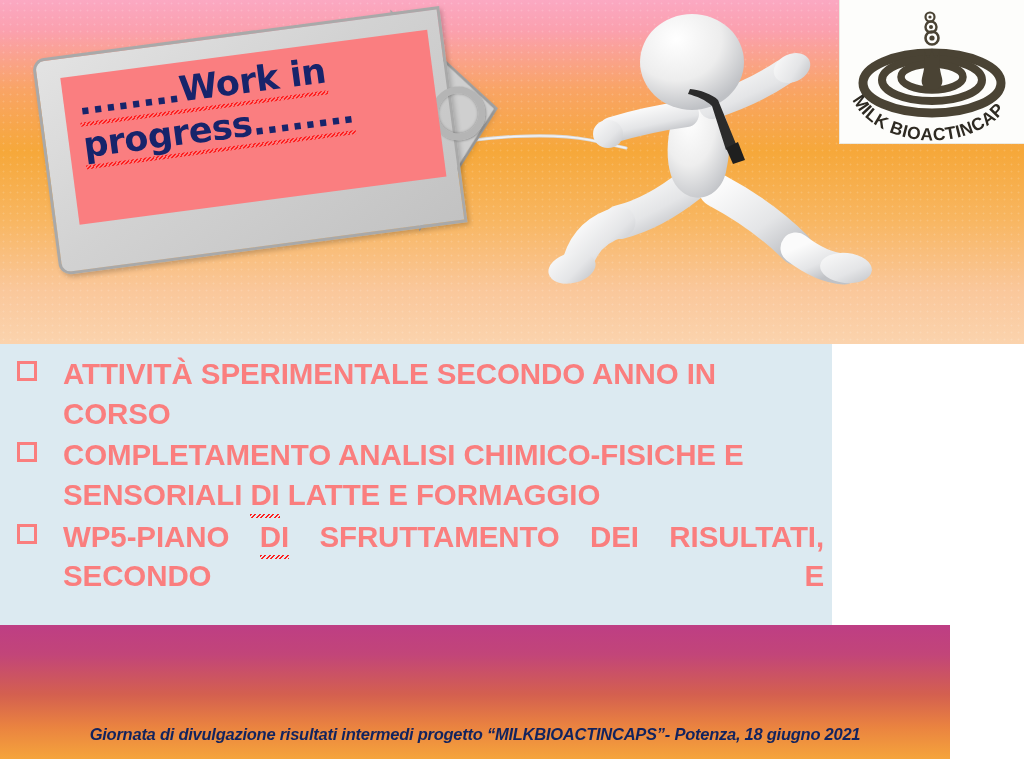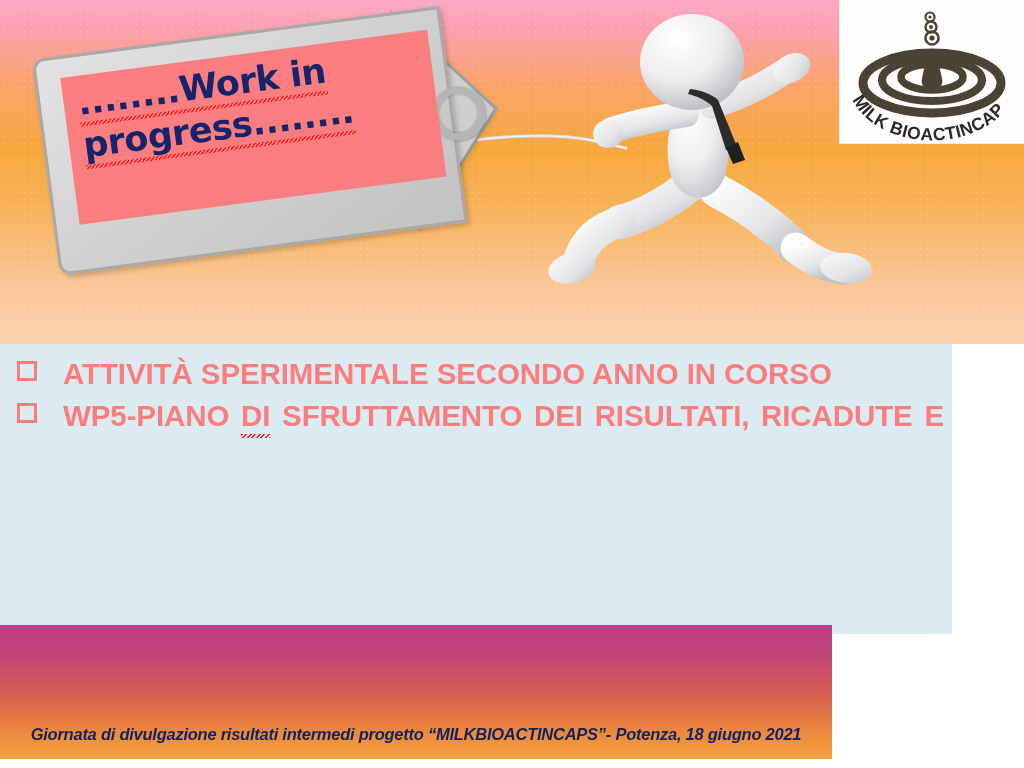--- a/index.html
+++ b/index.html
@@ -163,21 +163,21 @@
     border-bottom: 1px solid #eceae2;
     overflow: hidden;
   }
   .logo-box svg { display:block; width:100%; height:100%; }
 
   
   .content {
     position: absolute;
     left: 0;
     top: 344px;
-    width: 952px;
+    width: 832px;
     height: 290px;
     background: #dceaf1;
     padding: 0;
   }
   .bullets {
     position: absolute;
     left: 0;
     top: 10px;
     right: 0;
     color: #fa7e7e;
@@ -225,21 +225,21 @@
       repeating-linear-gradient(135deg,
         #ff2020 0px, #ff2020 1.5px,
         rgba(255,255,255,0) 1.5px, rgba(255,255,255,0) 3.2px);
   }
 
   
   .footer-band {
     position: absolute;
     left: 0;
     top: 625px;
-    width: 832px;
+    width: 950px;
     height: 134px;
     background: linear-gradient(to bottom,
         #be3e84 0%,
         #c24579 22%,
         #d4604f 52%,
         #ea8340 76%,
         #f5a43c 100%);
   }
   .footer-text {
     position: absolute;
@@ -358,24 +358,28 @@
     </div>
   </div>
 
   <div class="content">
     <div class="bullets">
 
       <div class="bullet">
         <span class="marker"></span><span>ATTIVITÀ SPERIMENTALE SECONDO ANNO IN CORSO</span>
       </div>
 
+      <div class="bullet">
+        <span class="marker"></span><span>COMPLETAMENTO ANALISI CHIMICO-FISICHE E SENSORIALI </span><span class="misspell">DI</span>
+        <span>LATTE E FORMAGGIO</span>
+      </div>
 
       <div class="bullet justify">
         <span class="marker"></span>
-        <span class="just-line"><span> WP5-PIANO </span><span class="misspell">DI</span><span> SFRUTTAMENTO DEI RISULTATI, RICADUTE E</span></span>
+        <span class="just-line"><span> WP5-PIANO </span><span class="misspell">DI</span><span> SFRUTTAMENTO DEI RISULTATI, SECONDO E</span></span>
       </div>
 
     </div>
   </div>
 
   <div class="footer-band">
     <div class="footer-text">Giornata di divulgazione risultati intermedi progetto “MILKBIOACTINCAPS”- Potenza, 18 giugno 2021</div>
   </div>
 
 </div>

